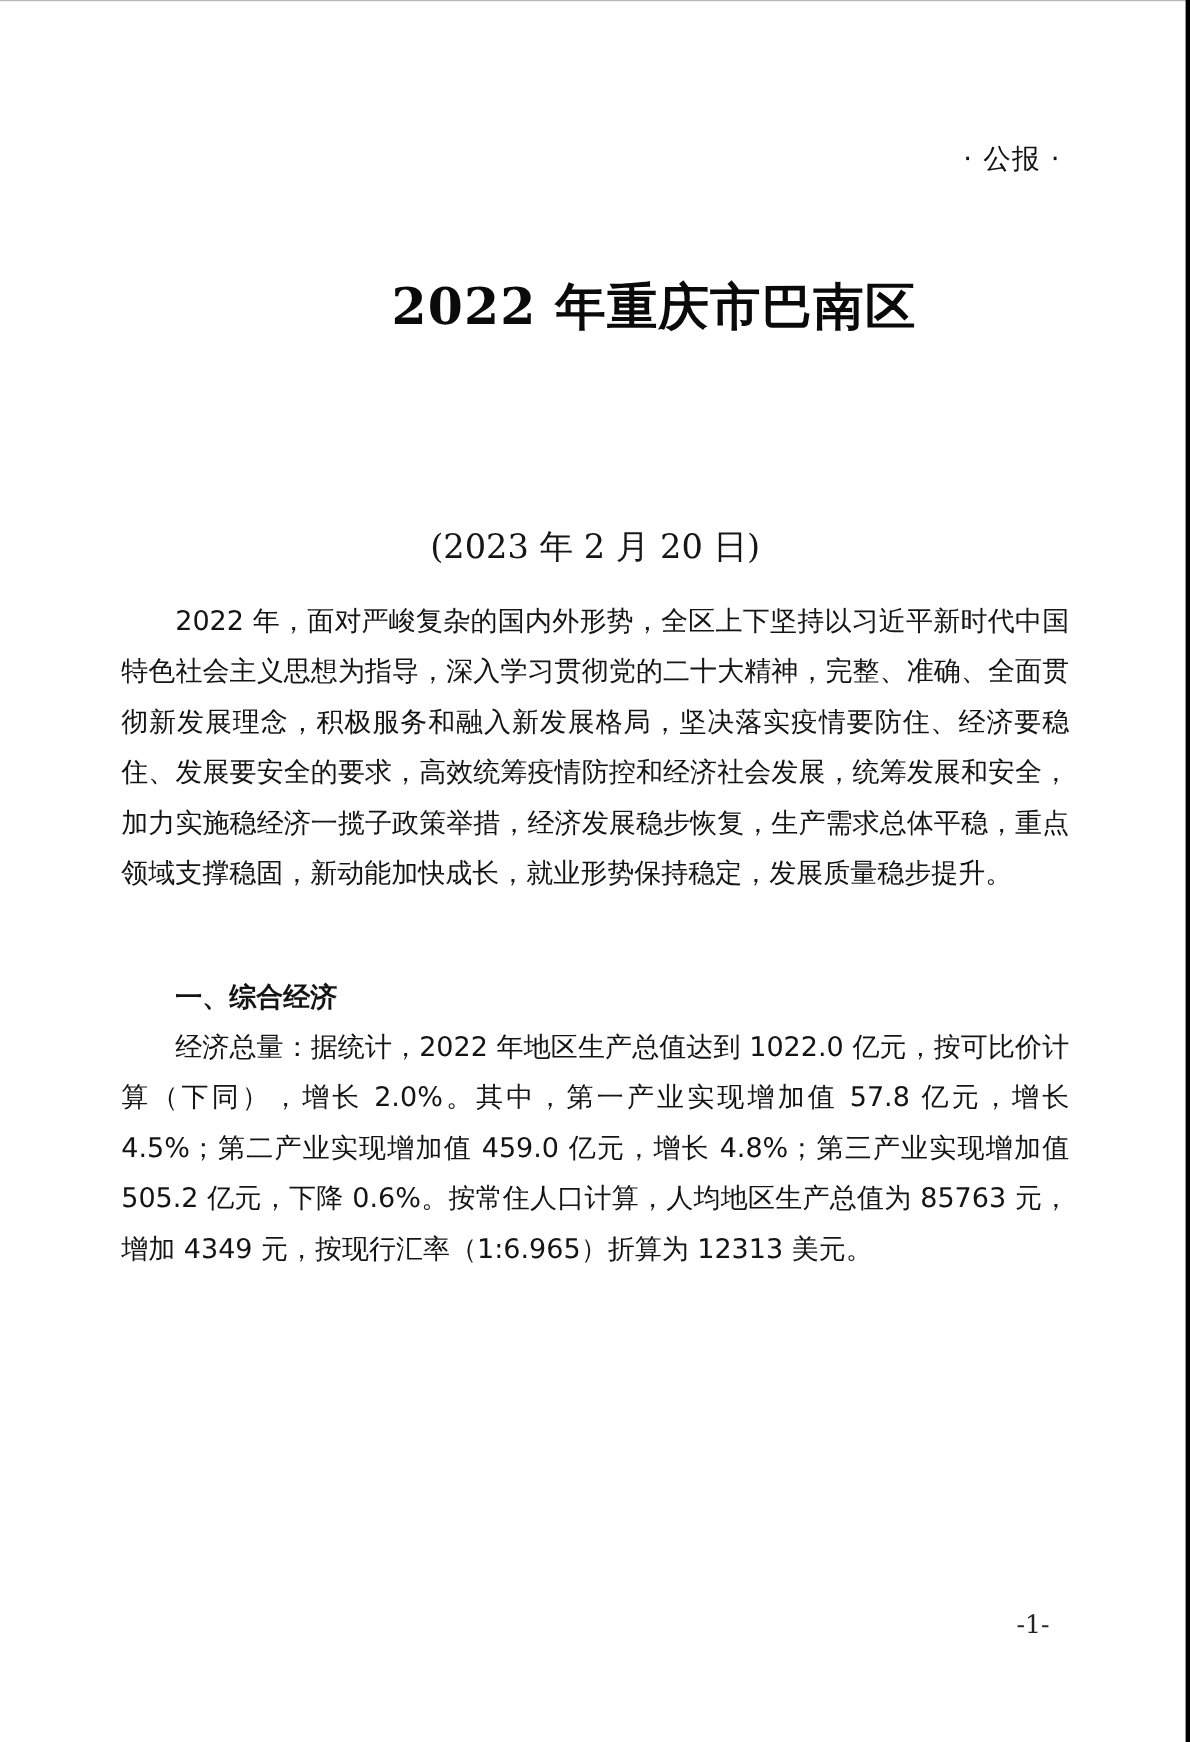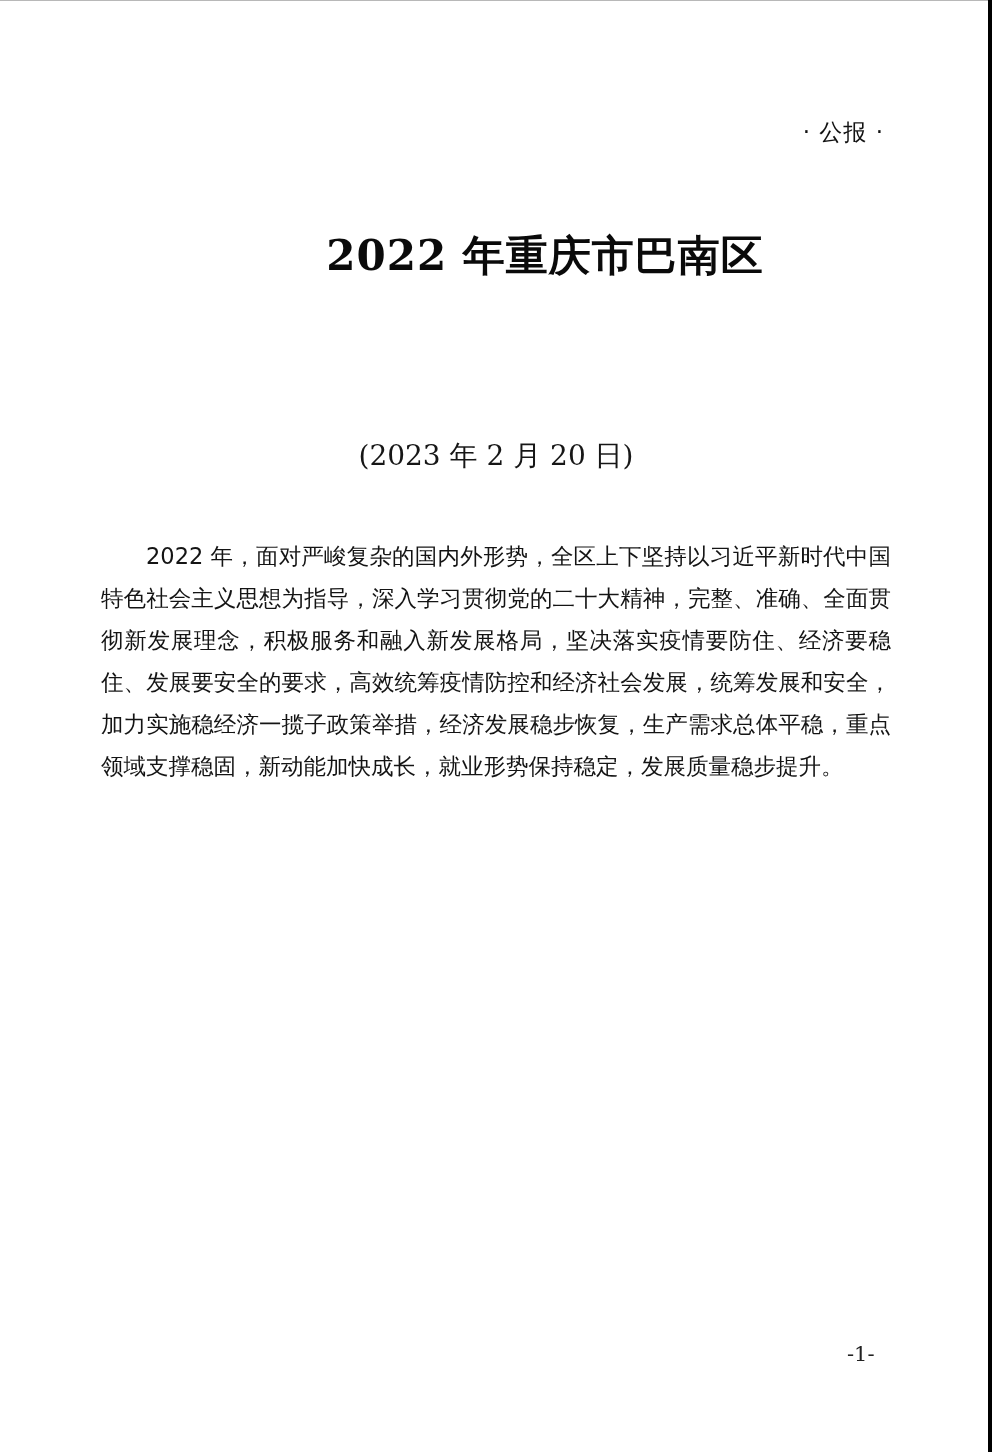--- a/index.html
+++ b/index.html
@@ -105,21 +105,23 @@
 <div class="top-rule"></div>
 <div class="right-edge"></div>
 
 <div class="page">
   <div class="section-tag">· 公报 ·</div>
 
   <div class="title l1">2022 年重庆市巴南区</div>
 
   <div class="date">(2023 年 2 月 20 日)</div>
 
-  <div class="body-text" style="top:535px;">
+  <div class="body-text" style="top:497px;">
     <p>2022 年，面对严峻复杂的国内外形势，全区上下坚持以习近平新时代中国特色社会主义思想为指导，深入学习贯彻党的二十大精神，完整、准确、全面贯彻新发展理念，积极服务和融入新发展格局，坚决落实疫情要防住、经济要稳住、发展要安全的要求，高效统筹疫情防控和经济社会发展，统筹发展和安全，加力实施稳经济一揽子政策举措，经济发展稳步恢复，生产需求总体平稳，重点领域支撑稳固，新动能加快成长，就业形势保持稳定，发展质量稳步提升。</p>
   </div>
 
   <div class="body-text" style="top:810px;">
+    <p class="heading" style="text-indent:0;">一、综合经济</p>
+    <p>经济总量：据统计，2022 年地区生产总值达到 1022.0 亿元，按可比价计算（下同），增长 2.0%。其中，第一产业实现增加值 57.8 亿元，增长 4.5%；第二产业实现增加值 459.0 亿元，增长 4.8%；第三产业实现增加值 505.2 亿元，下降 0.6%。按常住人口计算，人均地区生产总值为 85763 元，增加 4349 元，按现行汇率（1:6.965）折算为 12313 美元。</p>
   </div>
 
   <div class="page-number">-1-</div>
 </div>
 
 </body></html>

